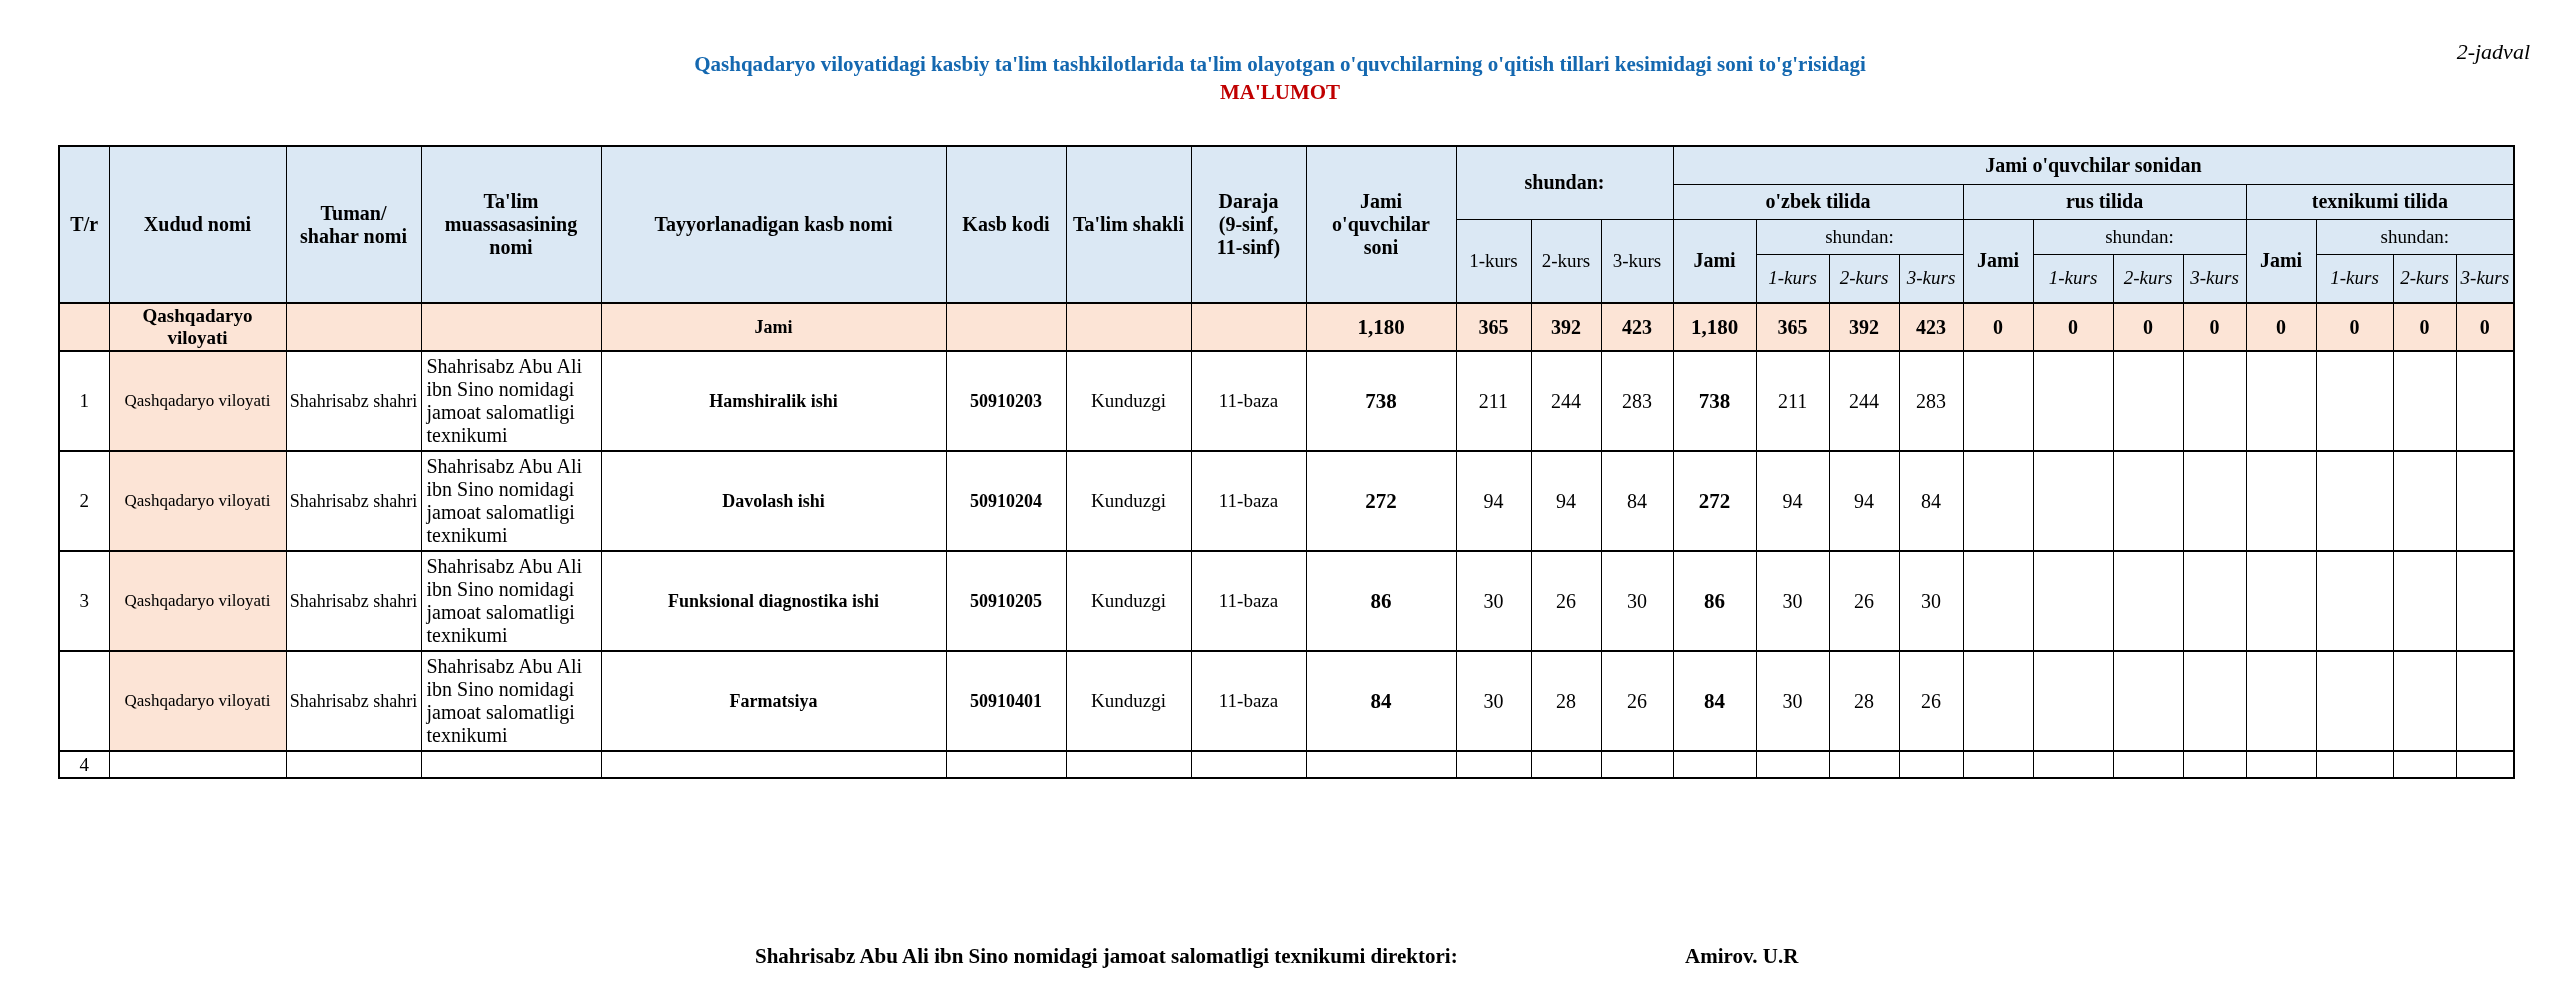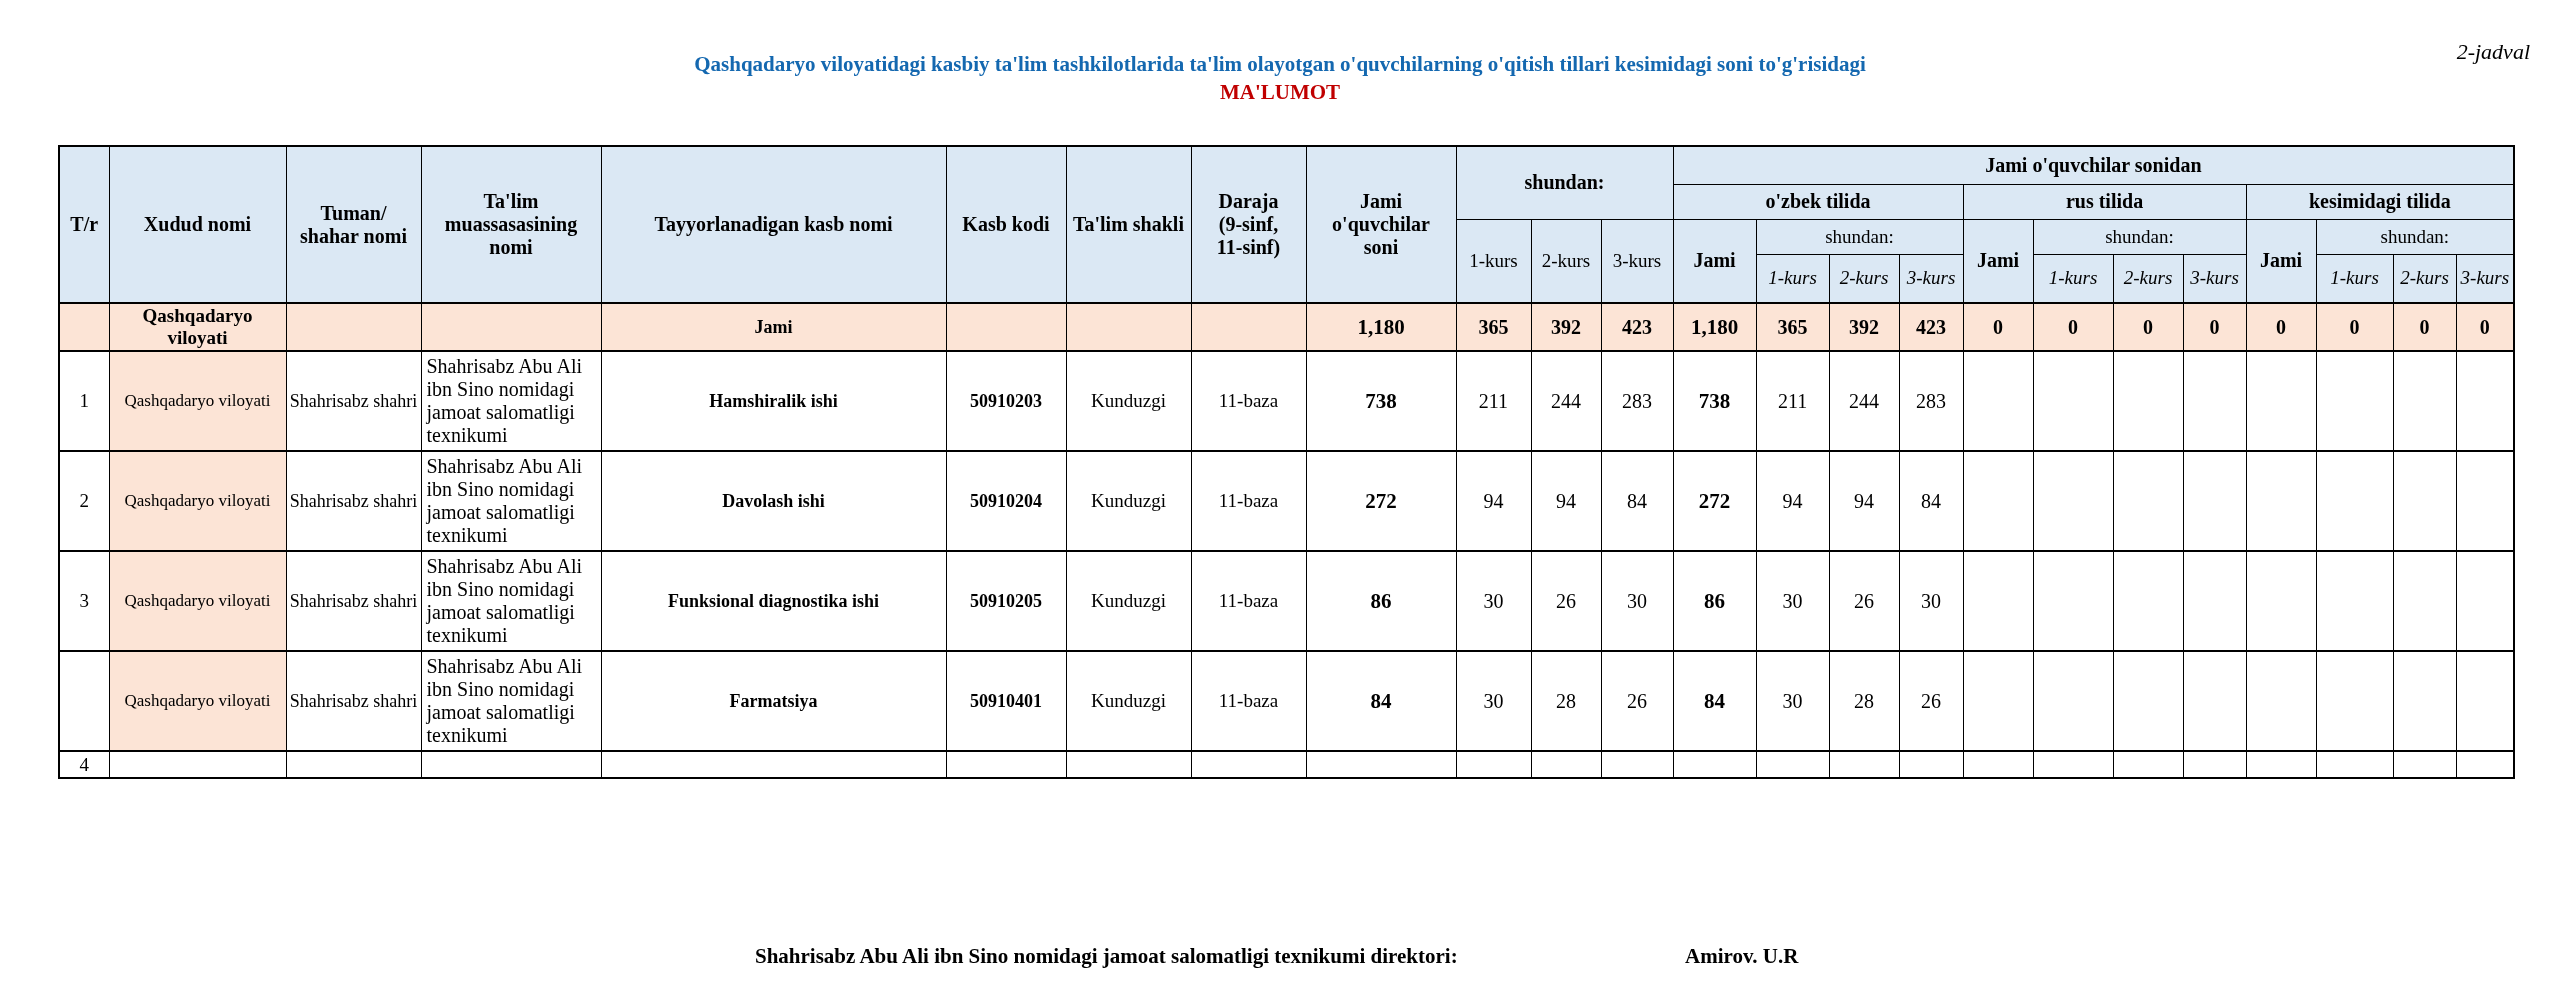--- a/index.html
+++ b/index.html
@@ -101,21 +101,21 @@
 11-sinf)</th>
         <th rowspan="4" class="pre">Jami
 o'quvchilar
 soni</th>
         <th colspan="3" rowspan="2">shundan:</th>
         <th colspan="12">Jami o'quvchilar sonidan</th>
       </tr>
       <tr class="hr2">
         <th colspan="4">o'zbek tilida</th>
         <th colspan="4">rus tilida</th>
-        <th colspan="4">kesimidagi tilida</th>
+        <th colspan="4">texnikumi tilida</th>
       </tr>
       <tr class="hr3">
         <th rowspan="2" class="th-kurs">1-kurs</th>
         <th rowspan="2" class="th-kurs">2-kurs</th>
         <th rowspan="2" class="th-kurs">3-kurs</th>
         <th rowspan="2">Jami</th>
         <th colspan="3" class="th-shundan-sub">shundan:</th>
         <th rowspan="2">Jami</th>
         <th colspan="3" class="th-shundan-sub">shundan:</th>
         <th rowspan="2">Jami</th>

